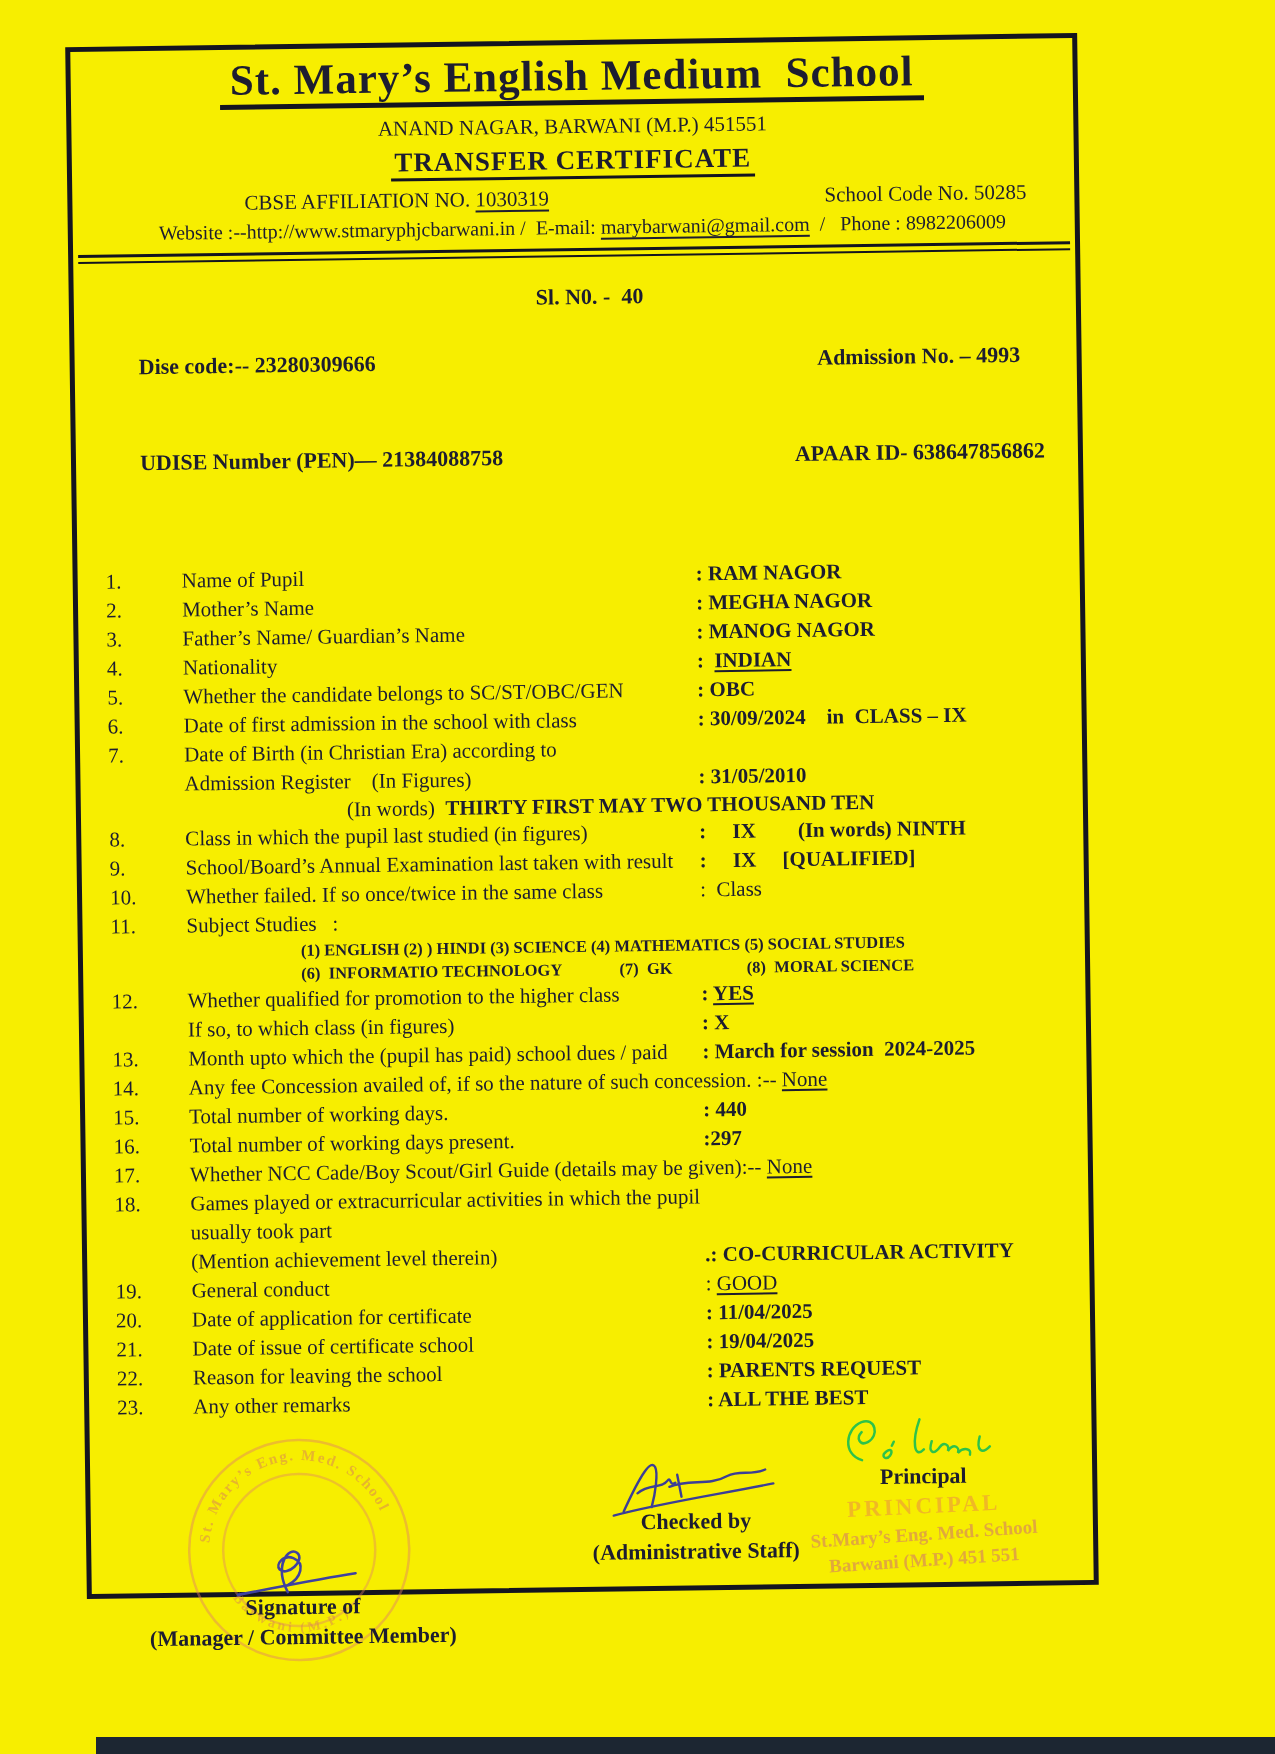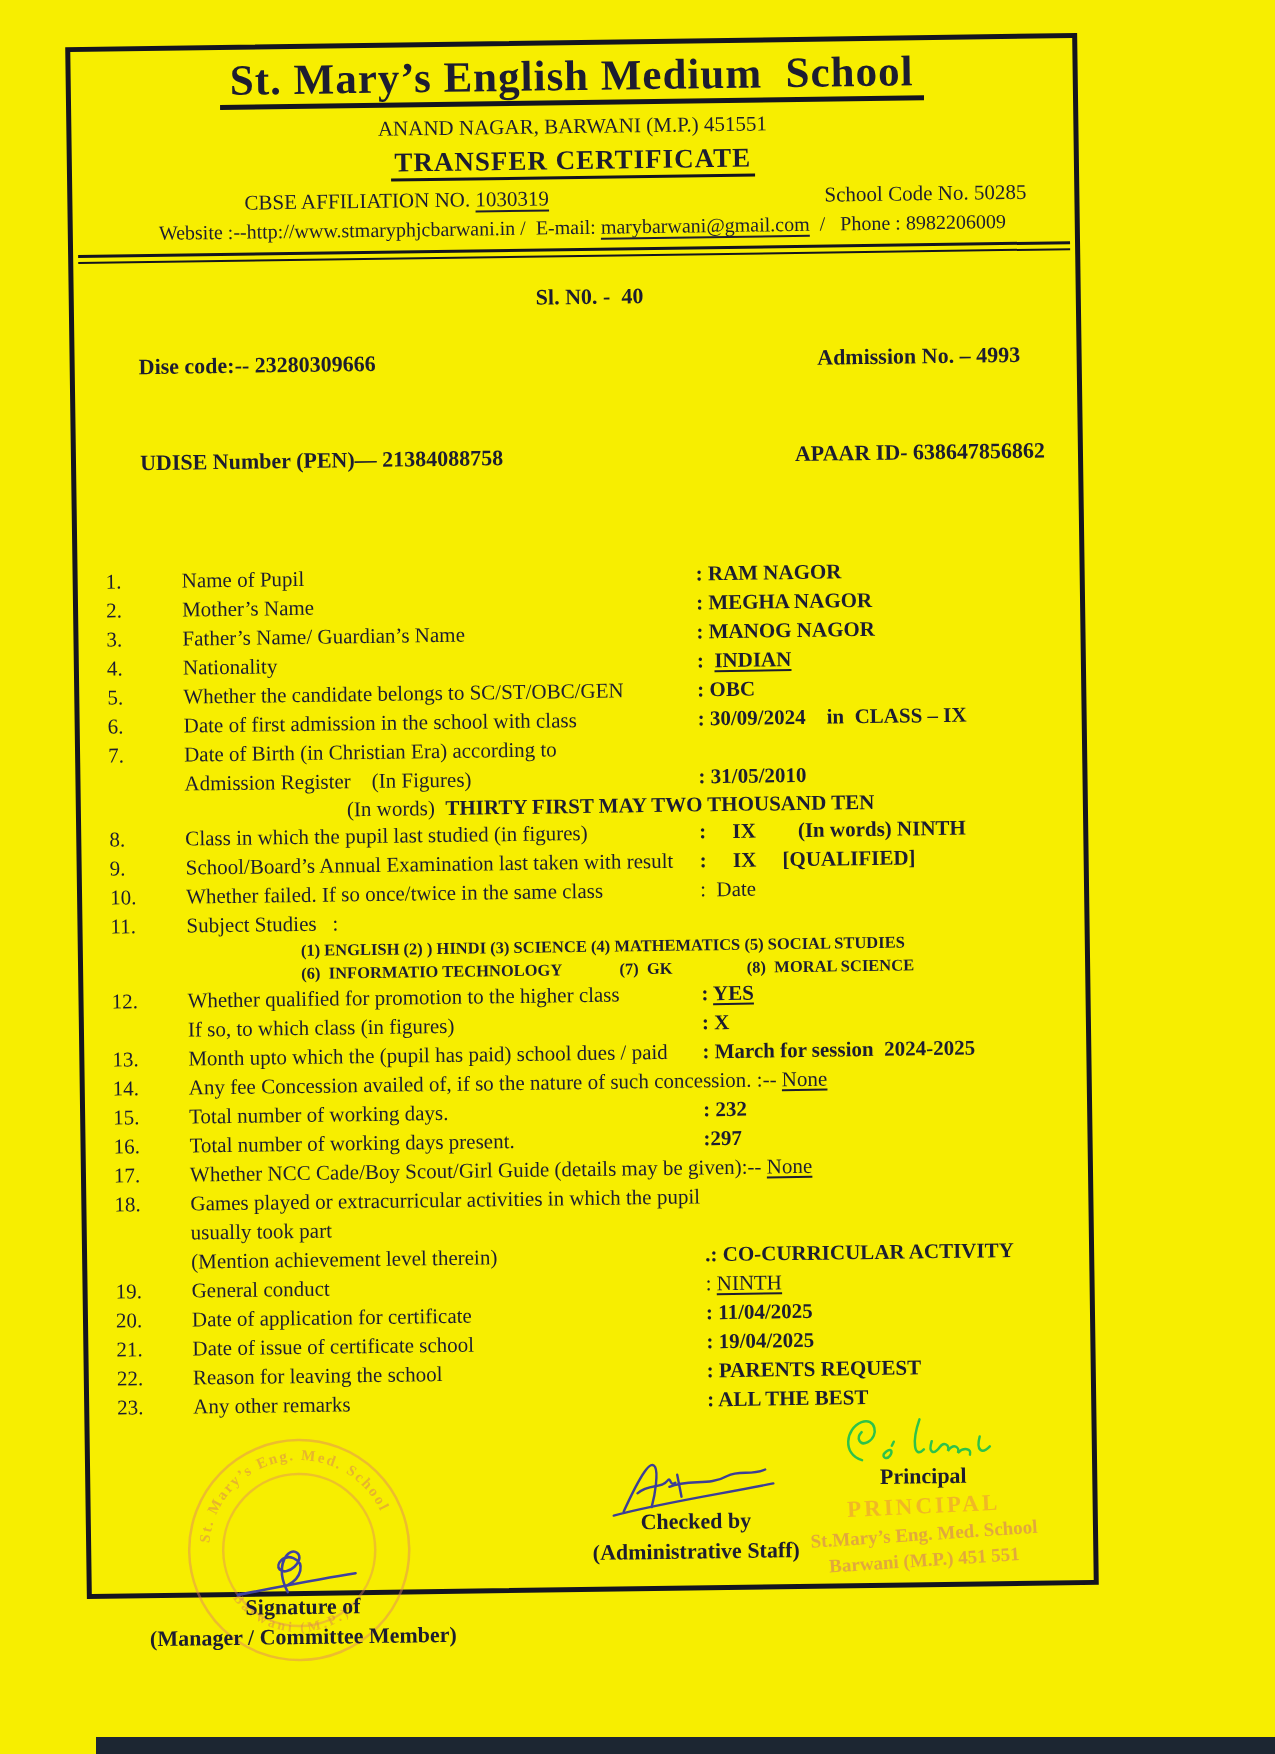--- a/index.html
+++ b/index.html
@@ -175,21 +175,21 @@
           <div class="item-value">
             <div><span><span class="b">:     </span><span class="b">IX</span><span class="b">     [QUALIFIED]</span></span></div>
           </div>
         </div>
         <div class="item-row">
           <div class="item-num">10.</div>
           <div class="item-label">
             <div><span><span>Whether failed. If so once/twice in the same class</span></span></div>
           </div>
           <div class="item-value">
-            <div><span><span>:  Date</span></span></div>
+            <div><span><span>:  Class</span></span></div>
           </div>
         </div>
         <div class="item-row">
           <div class="item-num">11.</div>
           <div class="item-label wide">
             <div><span><span>Subject Studies   :</span></span></div>
           </div>
         </div>
         <div class="item-extra sm" style="padding-left: 218px;"><span><span class="b">(1) ENGLISH (2) ) HINDI (3) SCIENCE (4) MATHEMATICS (5) SOCIAL STUDIES</span></span></div>
         <div class="item-extra sm" style="padding-left: 218px;"><span><span class="b">(6)  INFORMATIO TECHNOLOGY              (7)  GK                  (8)  MORAL SCIENCE</span></span></div>
@@ -225,21 +225,21 @@
           <div class="item-label wide">
             <div><span><span>Any fee Concession availed of, if so the nature of such concession. :-- </span><span class="u">None</span></span></div>
           </div>
         </div>
         <div class="item-row">
           <div class="item-num">15.</div>
           <div class="item-label">
             <div><span><span>Total number of working days.</span></span></div>
           </div>
           <div class="item-value">
-            <div><span><span class="b">: </span><span class="b">232</span></span></div>
+            <div><span><span class="b">: </span><span class="b">440</span></span></div>
           </div>
         </div>
         <div class="item-row">
           <div class="item-num">16.</div>
           <div class="item-label">
             <div><span><span>Total number of working days present.</span></span></div>
           </div>
           <div class="item-value">
             <div><span><span class="b">:</span><span class="b">297</span></span></div>
           </div>
@@ -259,21 +259,21 @@
           <div class="item-value vend">
             <div><span><span class="b">.: </span><span class="b">CO-CURRICULAR ACTIVITY</span></span></div>
           </div>
         </div>
         <div class="item-row">
           <div class="item-num">19.</div>
           <div class="item-label">
             <div><span><span>General conduct</span></span></div>
           </div>
           <div class="item-value">
-            <div><span><span>: </span><span class="u">NINTH</span></span></div>
+            <div><span><span>: </span><span class="u">GOOD</span></span></div>
           </div>
         </div>
         <div class="item-row">
           <div class="item-num">20.</div>
           <div class="item-label">
             <div><span><span>Date of application for certificate</span></span></div>
           </div>
           <div class="item-value">
             <div><span><span class="b">: </span><span class="b">11/04/2025</span></span></div>
           </div>

